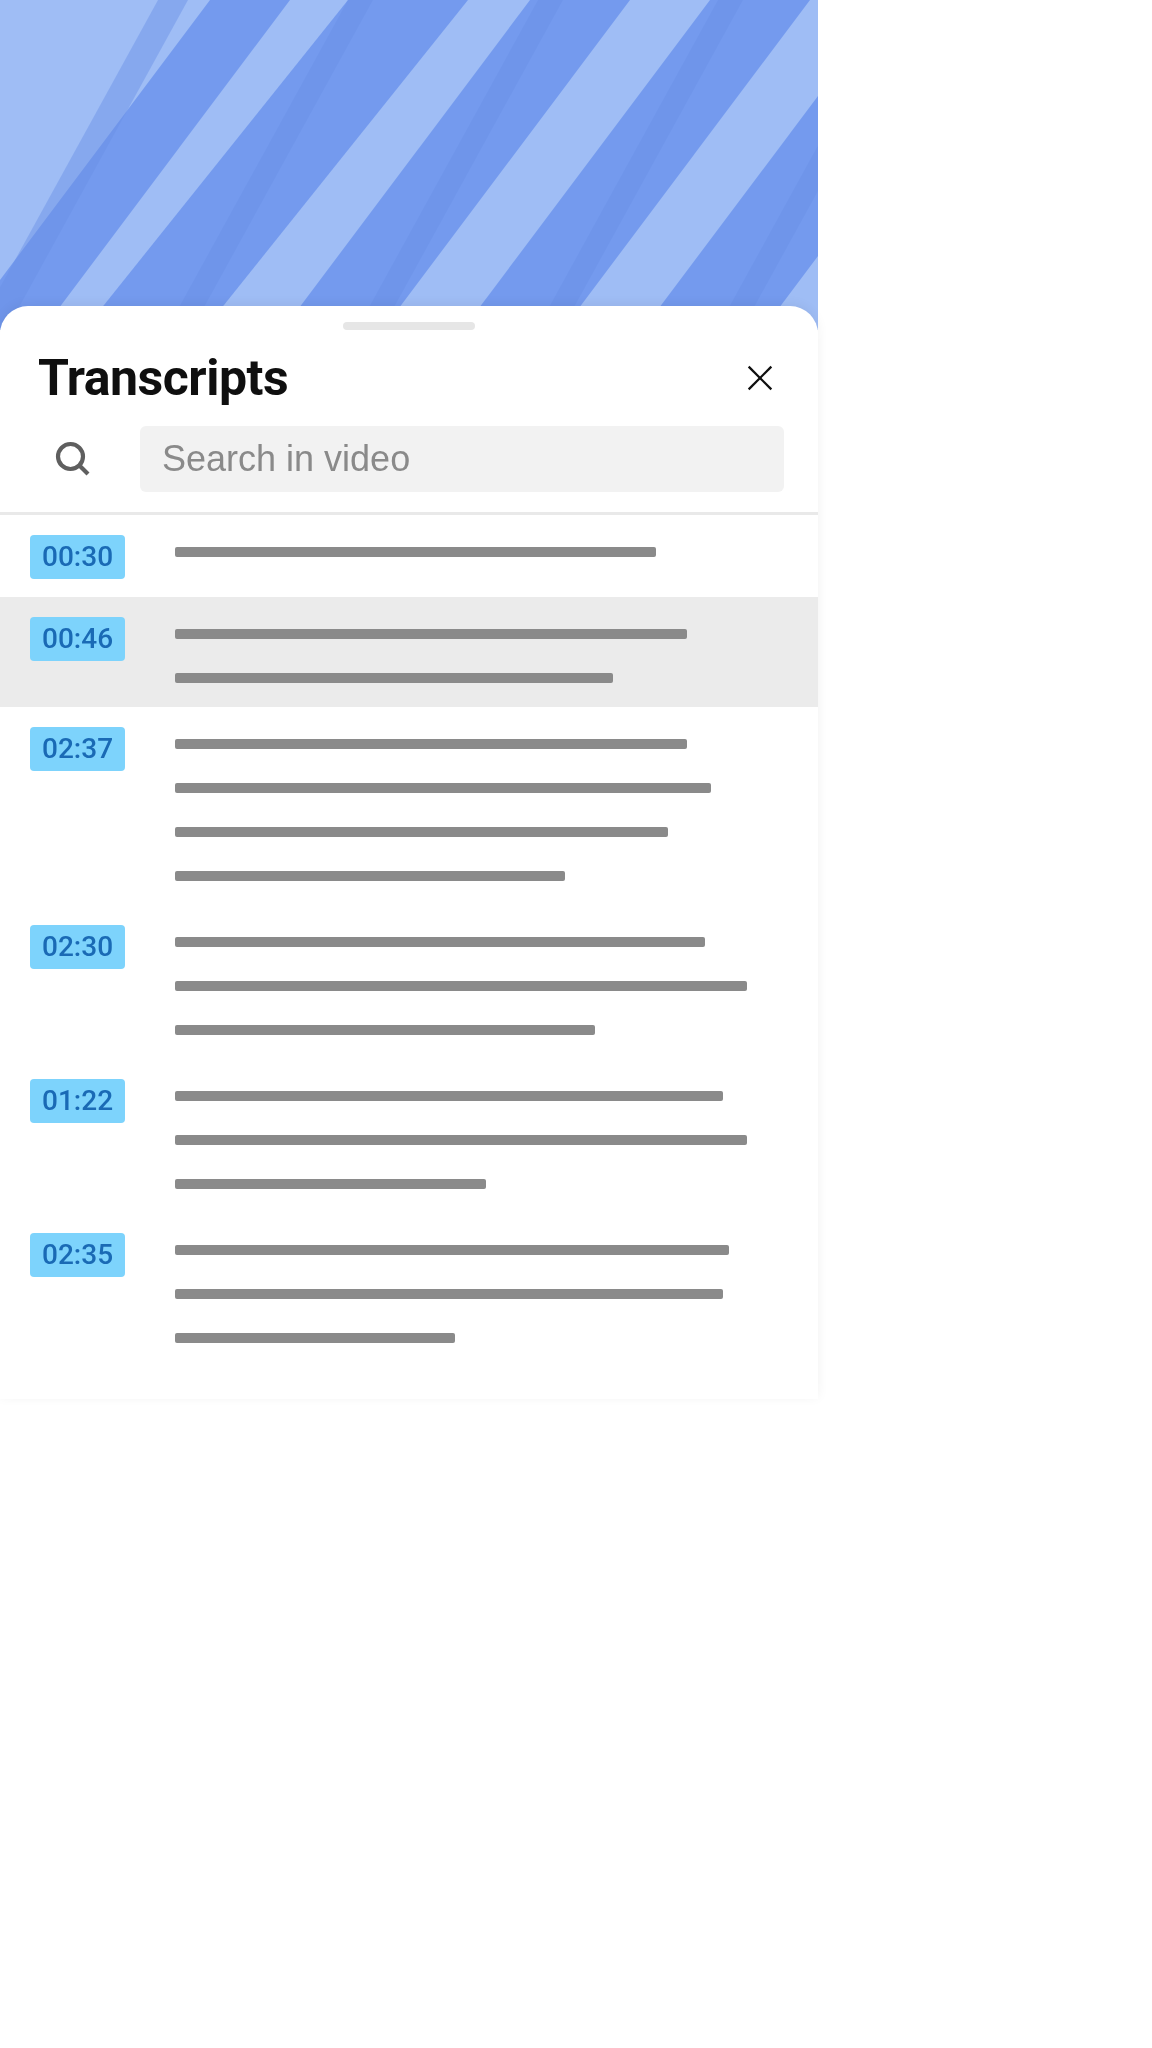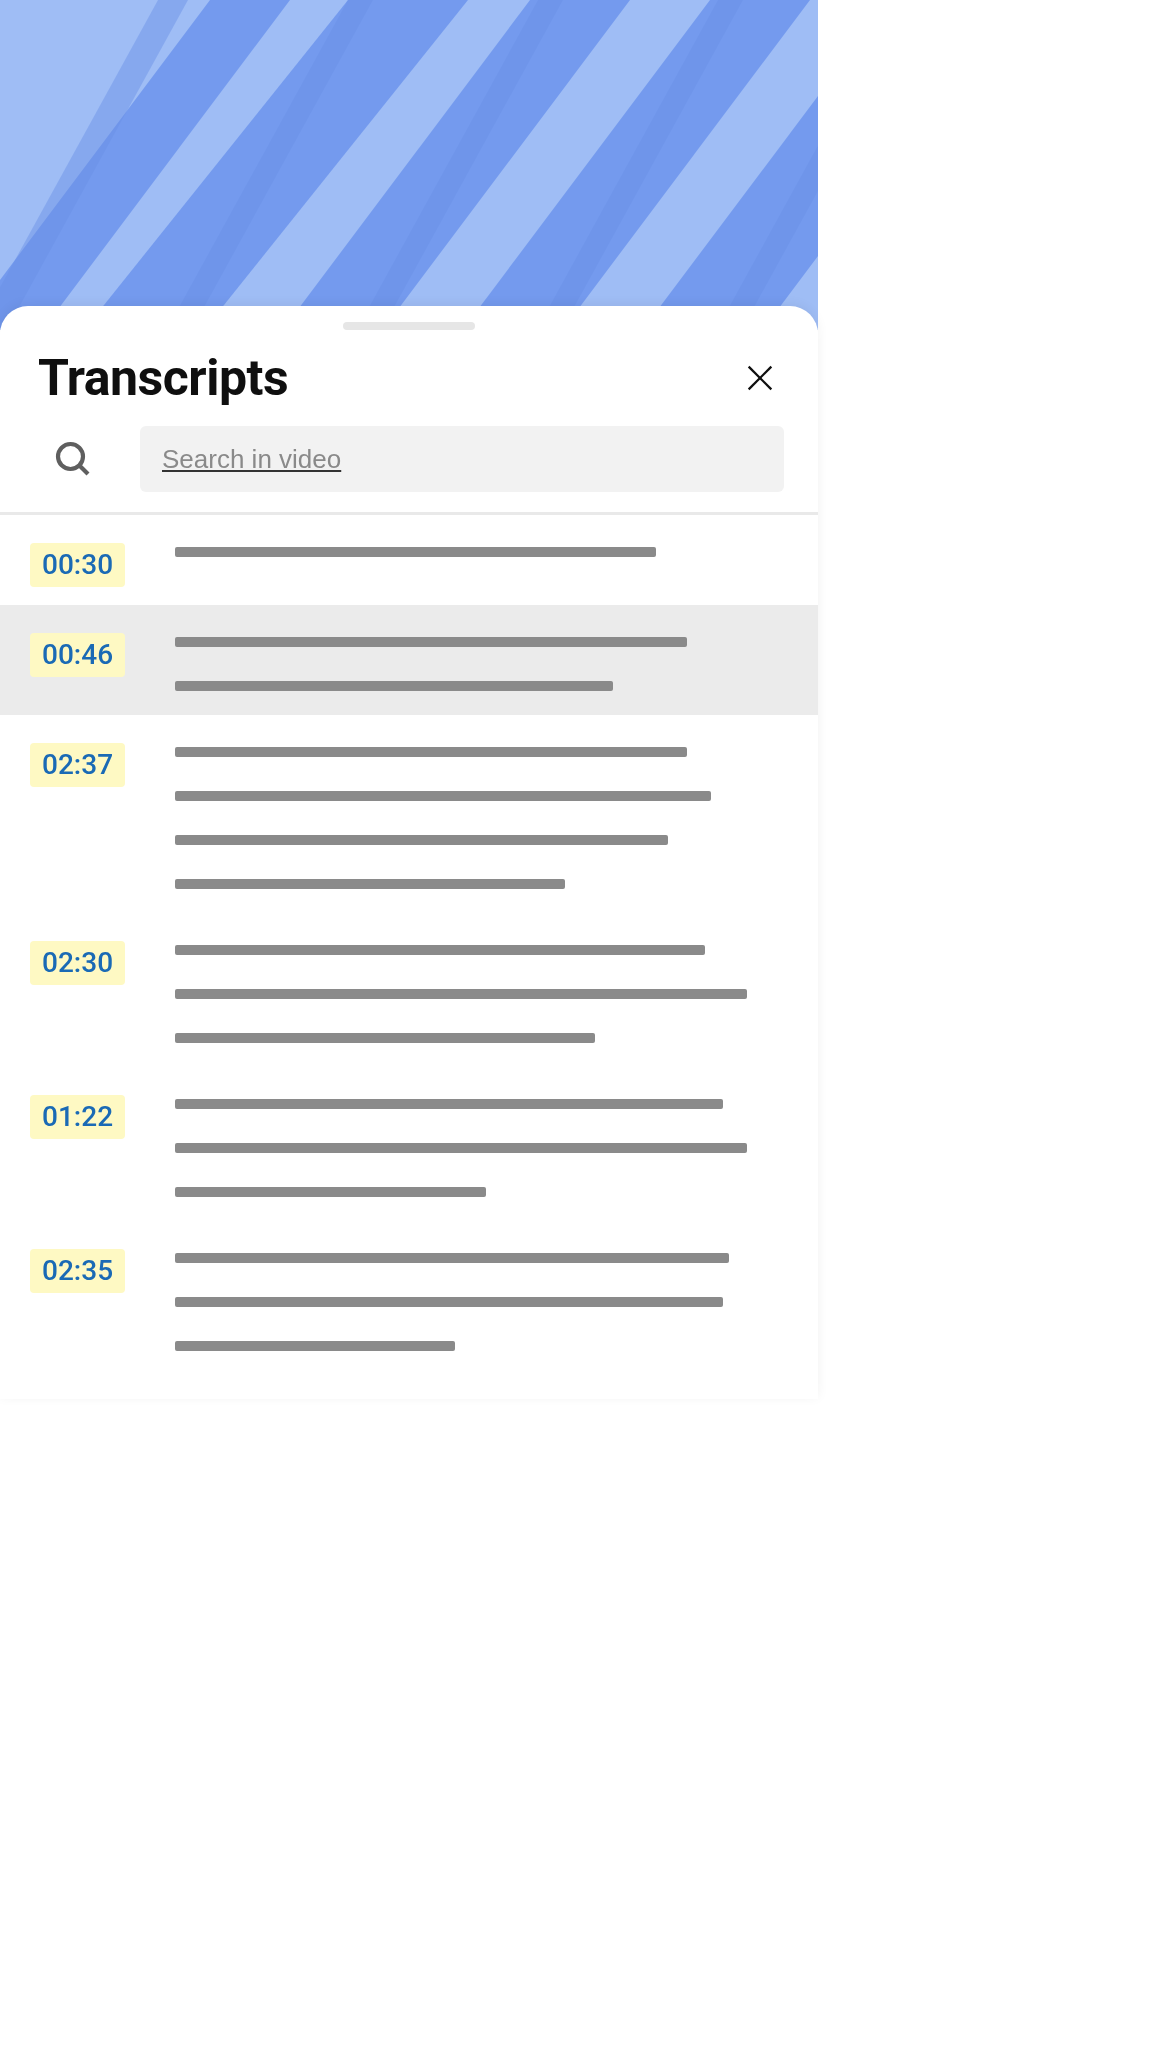--- a/index.html
+++ b/index.html
@@ -67,23 +67,22 @@
     justify-content: center;
   }
   .search-icon-wrap svg { stroke: #5f5f5f; stroke-width: 2.5; fill: none; }
   .search-input {
     flex: 1;
     height: 66px;
     border: none;
     background: #f2f2f2;
     border-radius: 6px;
     padding: 0 22px;
-    font-size: 26px;
+    font-size: 36px;
     color: #333;
-    text-decoration: underline;
   }
   .search-input::placeholder { color: #8a8a8a; }
 
   .divider {
     height: 3px;
     background: #e9e9e9;
     width: 100%;
   }
 
   .transcript-list { }
@@ -92,28 +91,28 @@
     display: flex;
     align-items: flex-start;
     padding: 18px 34px 18px 30px;
     gap: 50px;
     cursor: pointer;
   }
   .transcript-row.active { background: #ebebeb; }
 
   .ts-badge {
     flex: 0 0 auto;
-    background: #fef9c3;
+    background: #7dd3fc;
     color: #1a6ab5;
     font-size: 28px;
     font-weight: 500;
     padding: 8px 12px;
     border-radius: 4px;
     line-height: 1;
-    margin-top: 10px;
+    margin-top: 2px;
   }
 
   .line-stack {
     flex: 1;
     display: flex;
     flex-direction: column;
     gap: 34px;
     padding-top: 14px;
     padding-bottom: 6px;
   }

